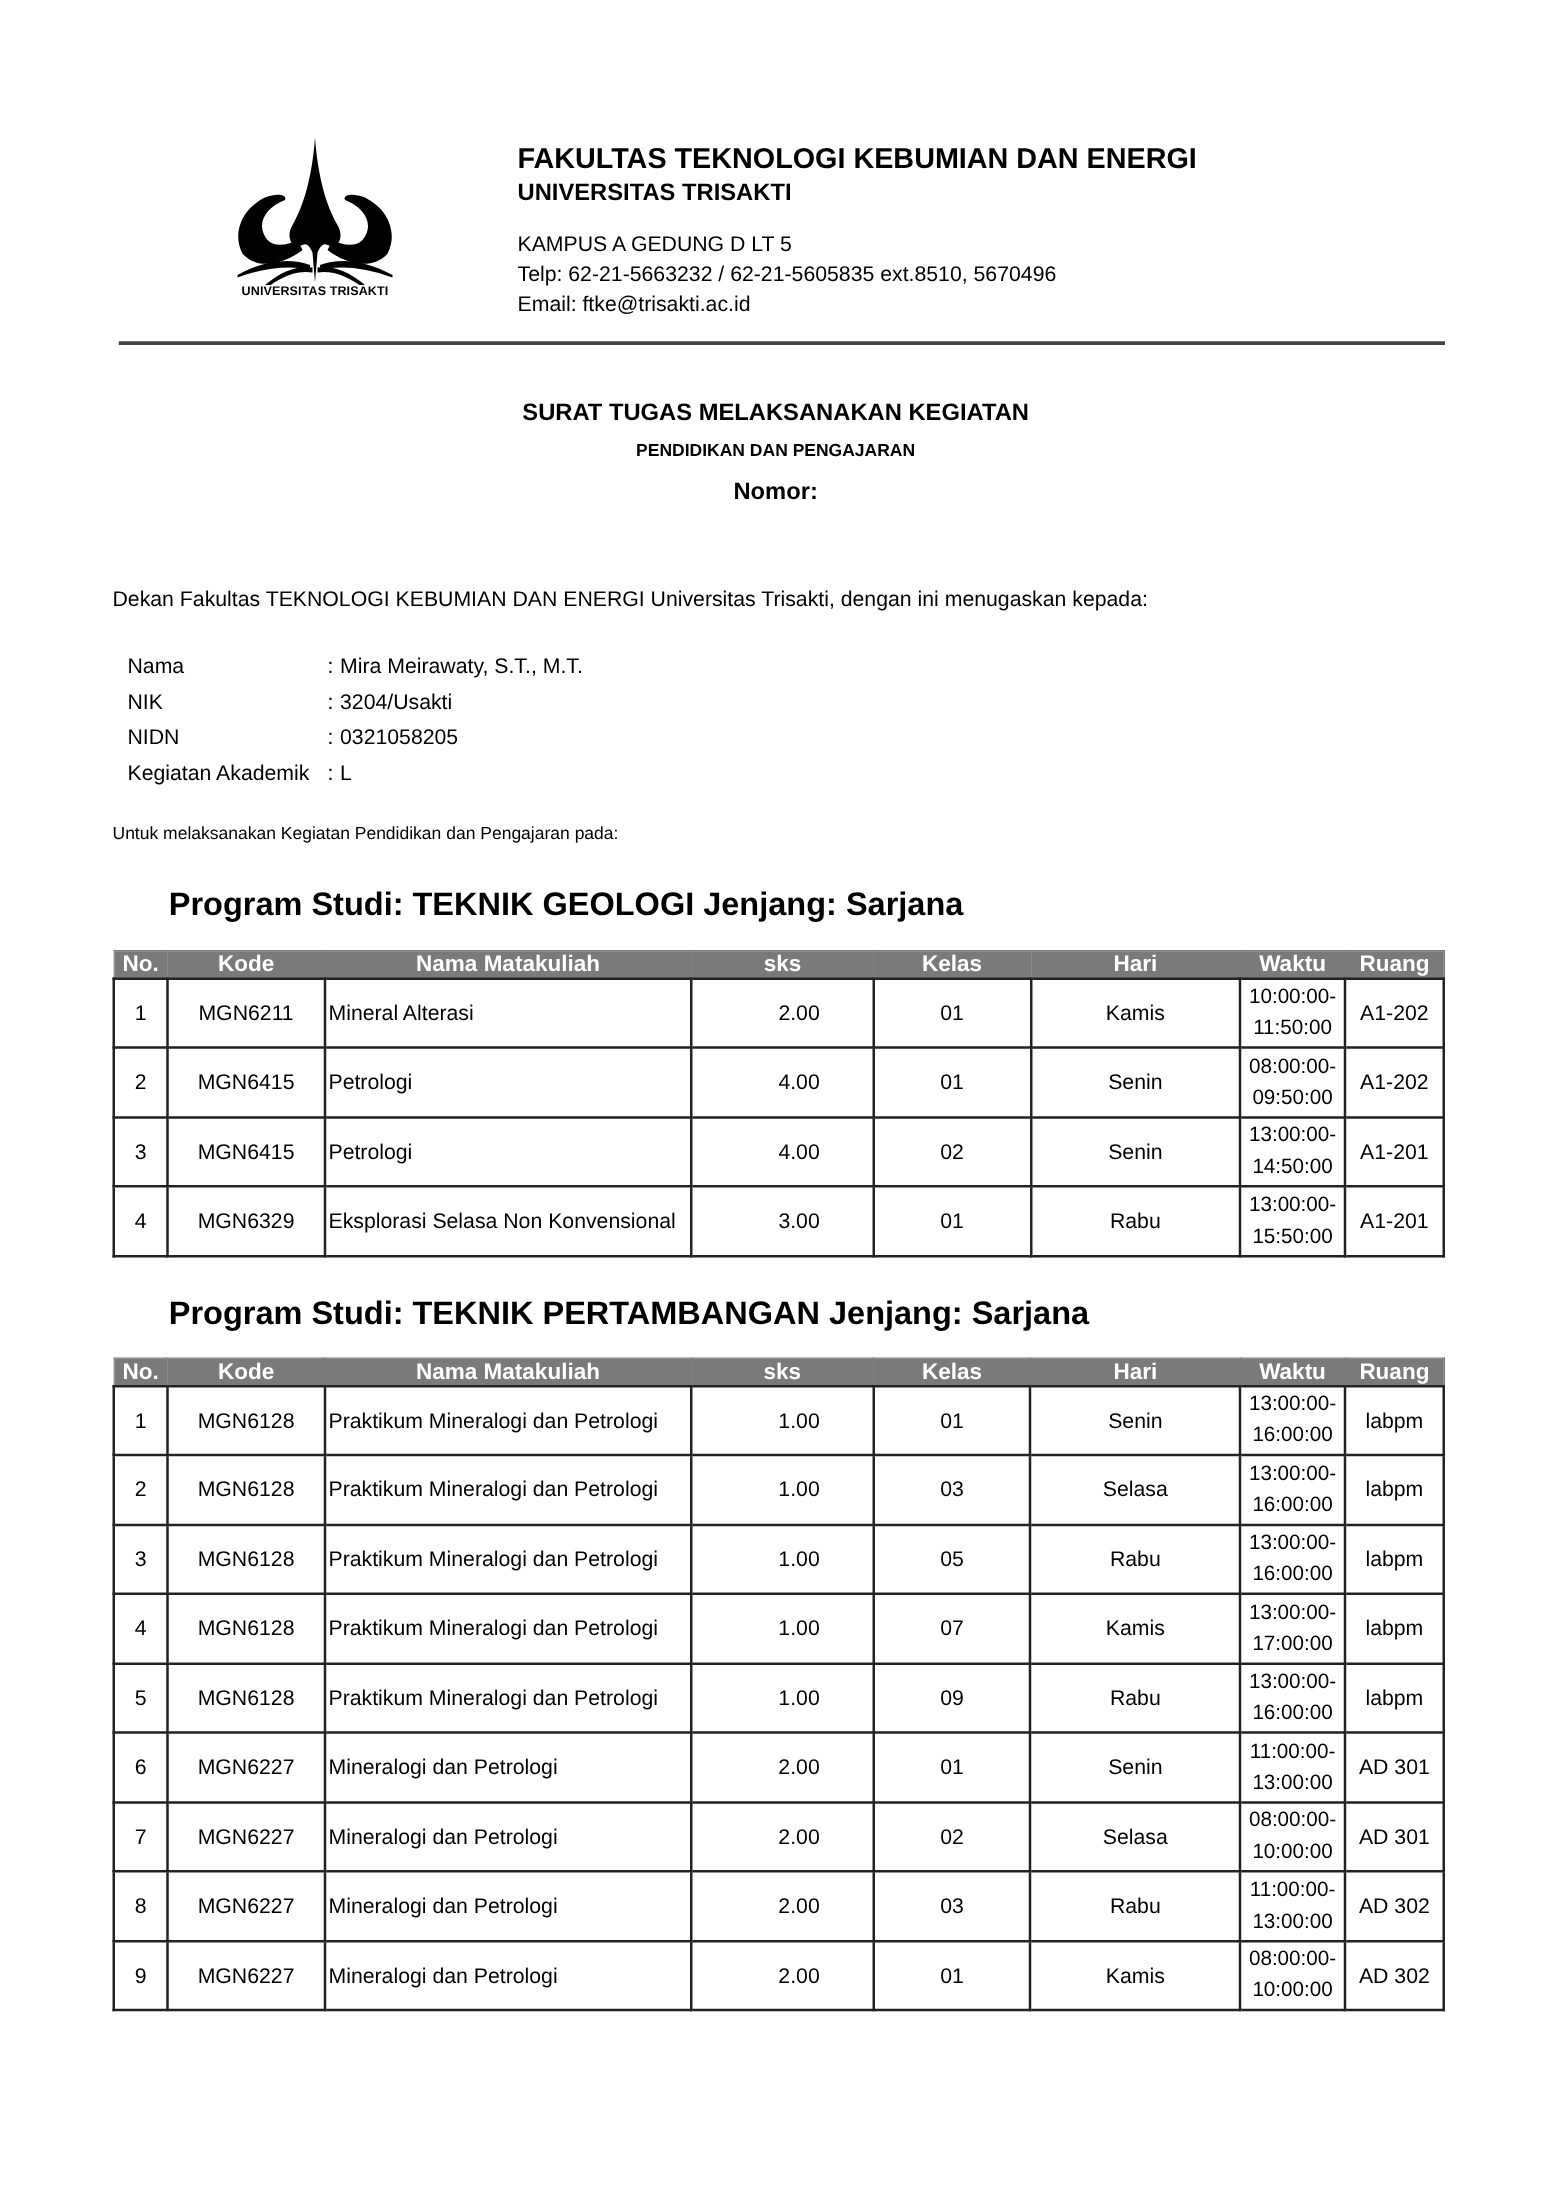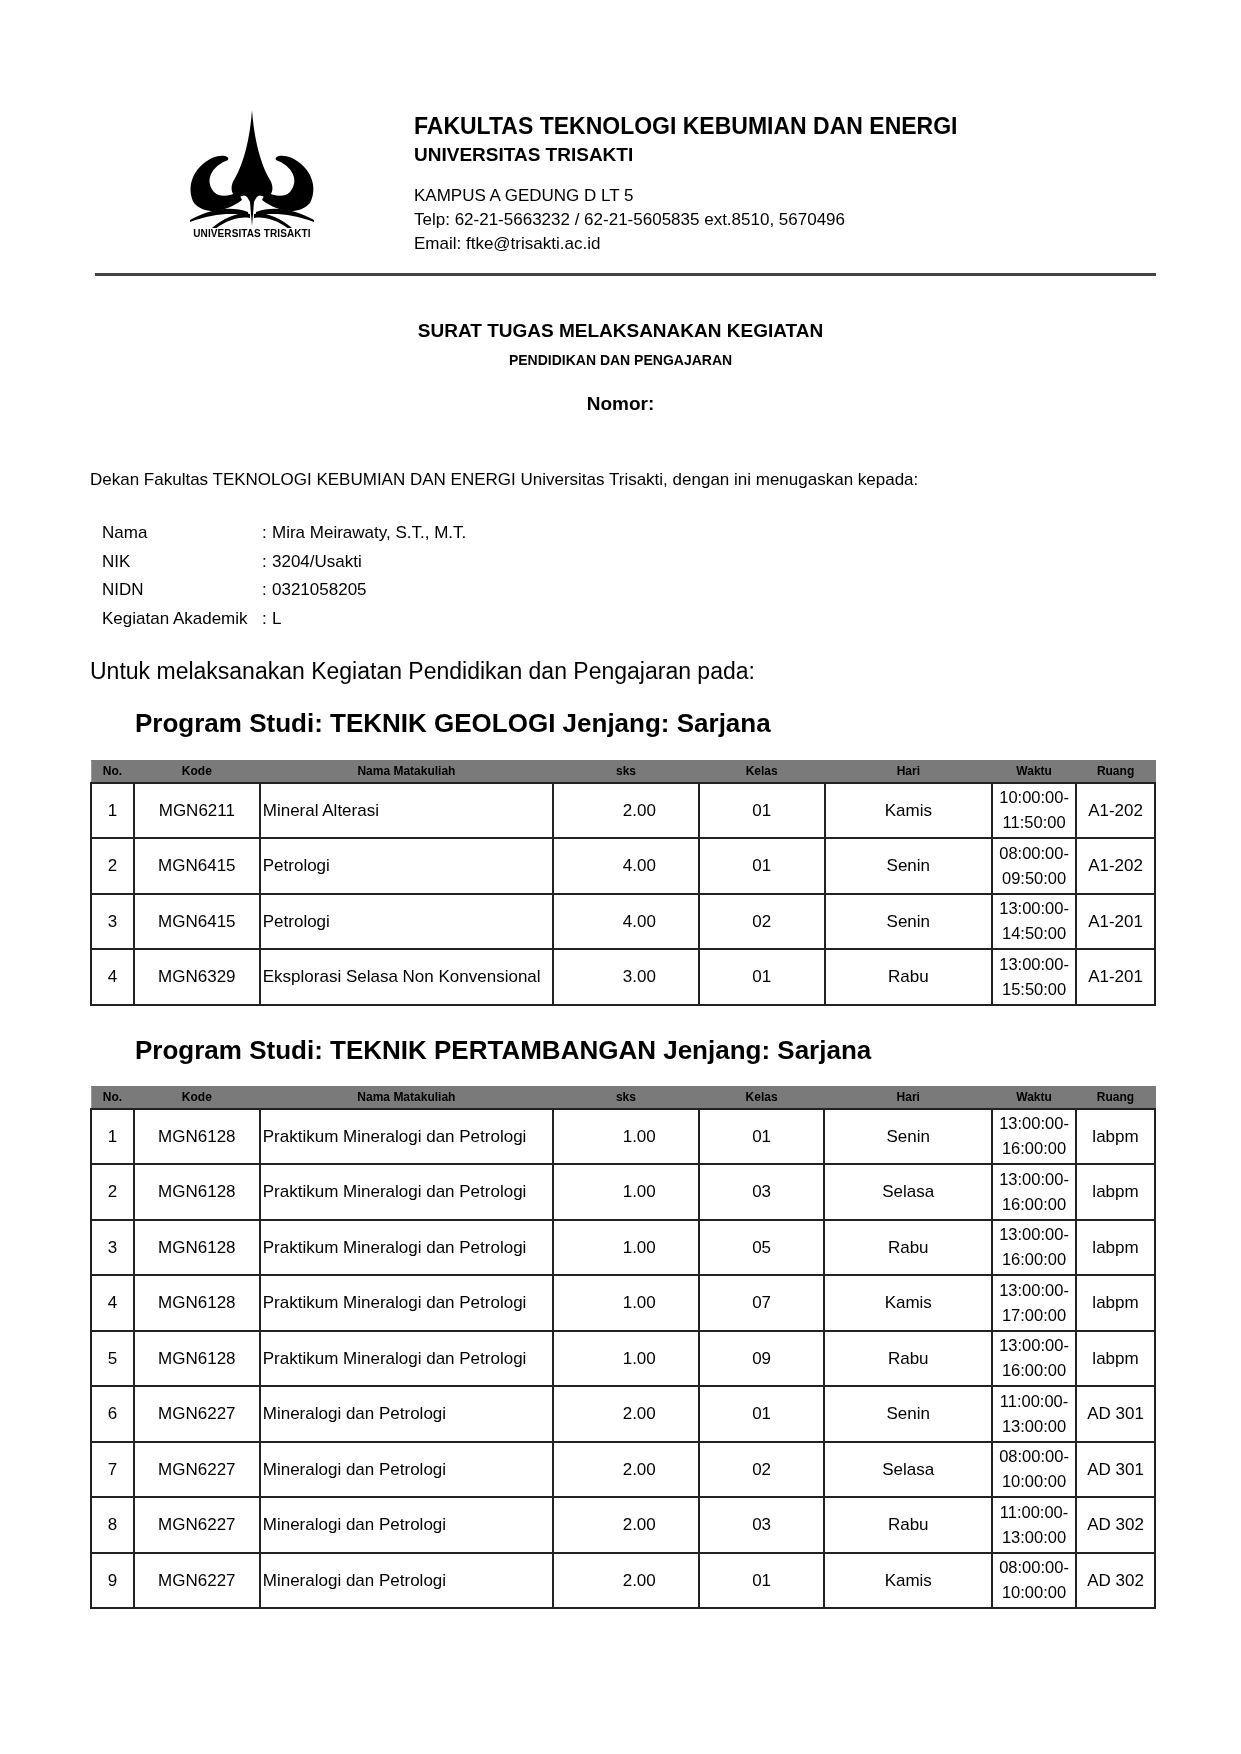--- a/index.html
+++ b/index.html
@@ -14,34 +14,34 @@
   .hdr-faculty { font-size: 23px; font-weight: bold; line-height: 28px; }
   .hdr-univ { font-size: 19px; font-weight: bold; line-height: 26px; margin-top: 2px; }
   .hdr-line { font-size: 17px; line-height: 24px; }
   .hdr-gap { height: 16px; }
 
   .divider { position: absolute; left: 95px; top: 273px; width: 1061px; height: 3px; background: #444; }
 
   .doc-title { position: absolute; left: 0; width: 1241px; text-align: center; font-weight: bold; }
   .t1 { top: 320px; font-size: 19px; }
   .t2 { top: 352px; font-size: 14px; }
-  .t3 { top: 393px; font-size: 19px; }
+  .t3 { top: 383px; font-size: 19px; }
 
   .intro { position: absolute; left: 90px; top: 470px; font-size: 17px; }
   .fields { position: absolute; left: 102px; top: 519px; font-size: 17px; }
   .field-row { display: flex; height: 28.5px; align-items: center; }
   .field-label { width: 160px; }
   .field-sep { width: 10px; }
 
-  .untuk { position: absolute; left: 90px; top: 658px; font-size: 23px; }
+  .untuk { position: absolute; left: 90px; top: 658px; font-size: 14px; }
 
   .prog-heading { position: absolute; left: 91px; font-size: 26px; font-weight: bold; margin-left: 44px; }
 
   table.sched { position: absolute; left: 90px; width: 1066px; border-collapse: collapse; font-size: 17px; }
-  table.sched th { background: #7a7a7a; color: #000000; font-weight: bold; font-size: 12px; height: 22px; line-height: 20px; border: 1px solid #7a7a7a; border-left: 1px solid #999; padding: 0; }
+  table.sched th { background: #7a7a7a; color: #ffffff; font-weight: bold; font-size: 18px; height: 22px; line-height: 20px; border: 1px solid #7a7a7a; border-left: 1px solid #999; padding: 0; }
   table.sched td { border: 2px solid #222; padding: 0 2px; vertical-align: middle; height: 55.5px; line-height: 25px; }
   .c-no { width: 43px; text-align: center; }
   .c-kode { width: 126px; text-align: center; }
   .c-nama { width: 294px; text-align: left; }
   .c-sks { width: 146px; text-align: right; padding-right: 42px !important; }
   .c-kelas { width: 126px; text-align: center; }
   .c-hari { width: 168px; text-align: center; }
   .c-waktu { width: 84px; text-align: center; font-size: 16.5px; white-space: pre-line; }
   .c-ruang { width: 79px; text-align: center; }
   table.sched th.c-sks { text-align: center; padding-right: 0 !important; }

